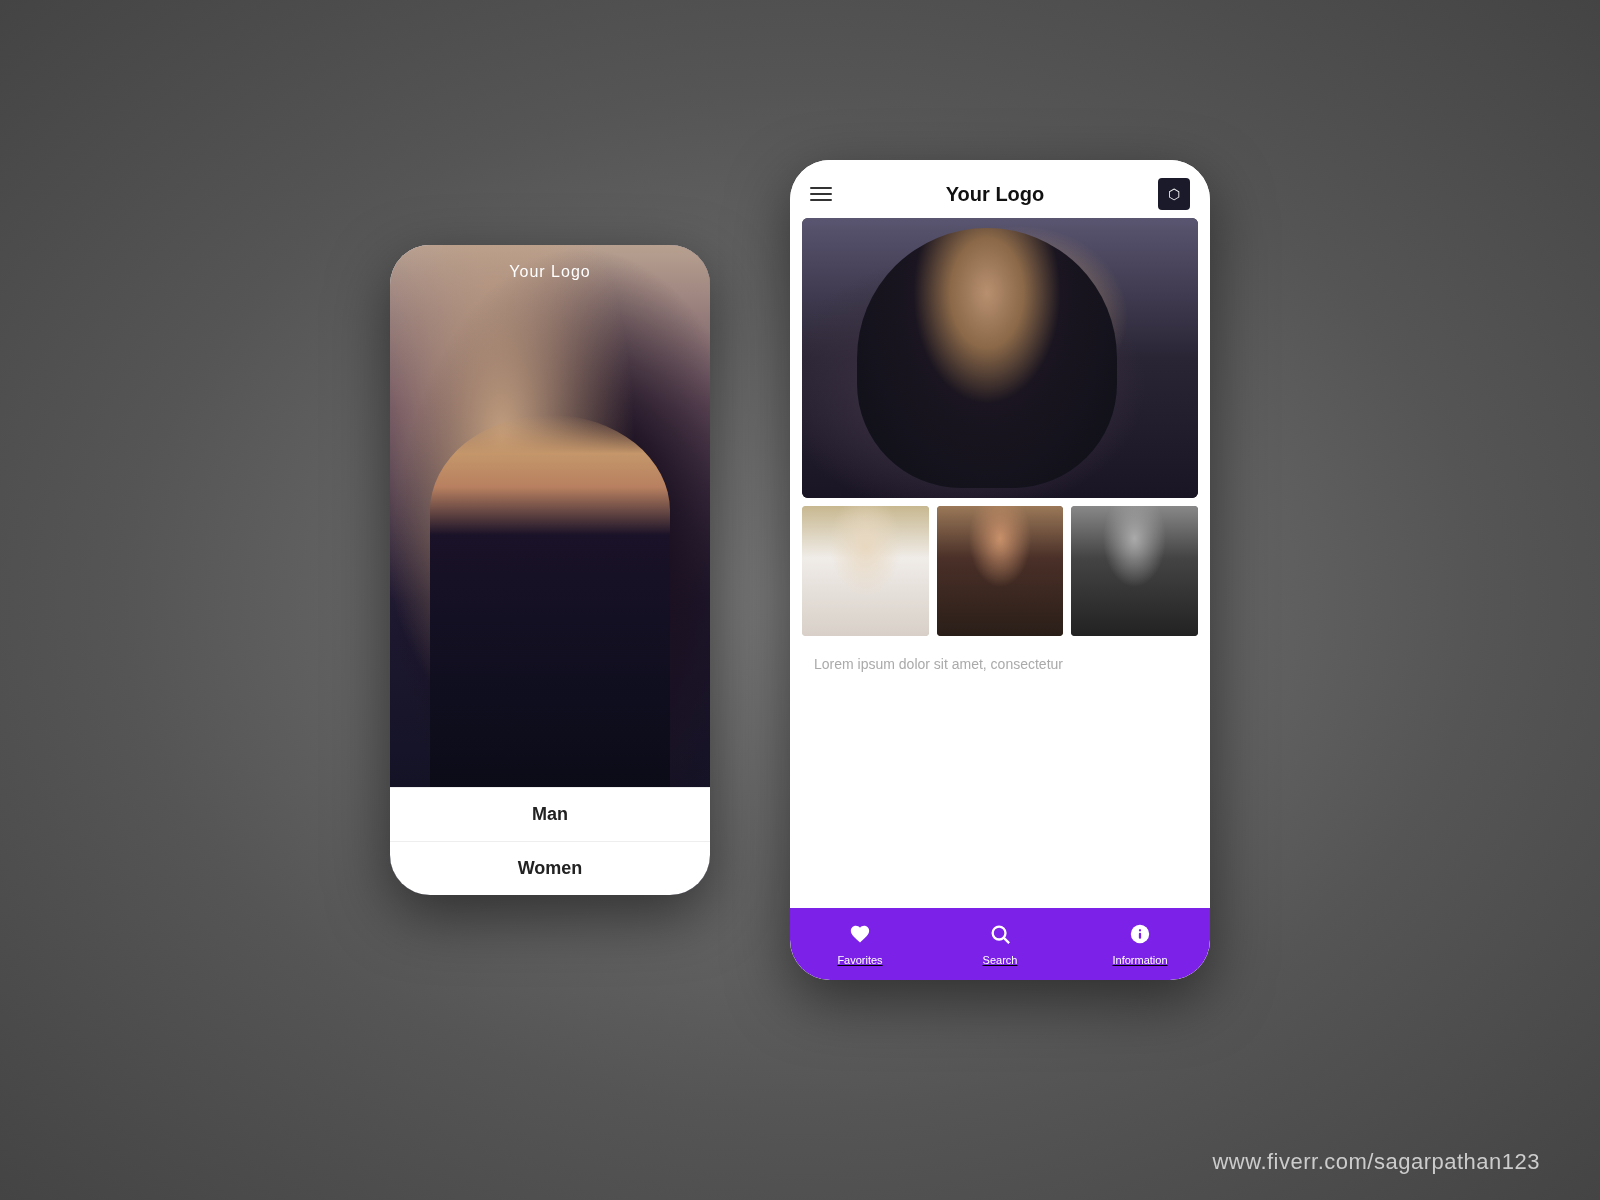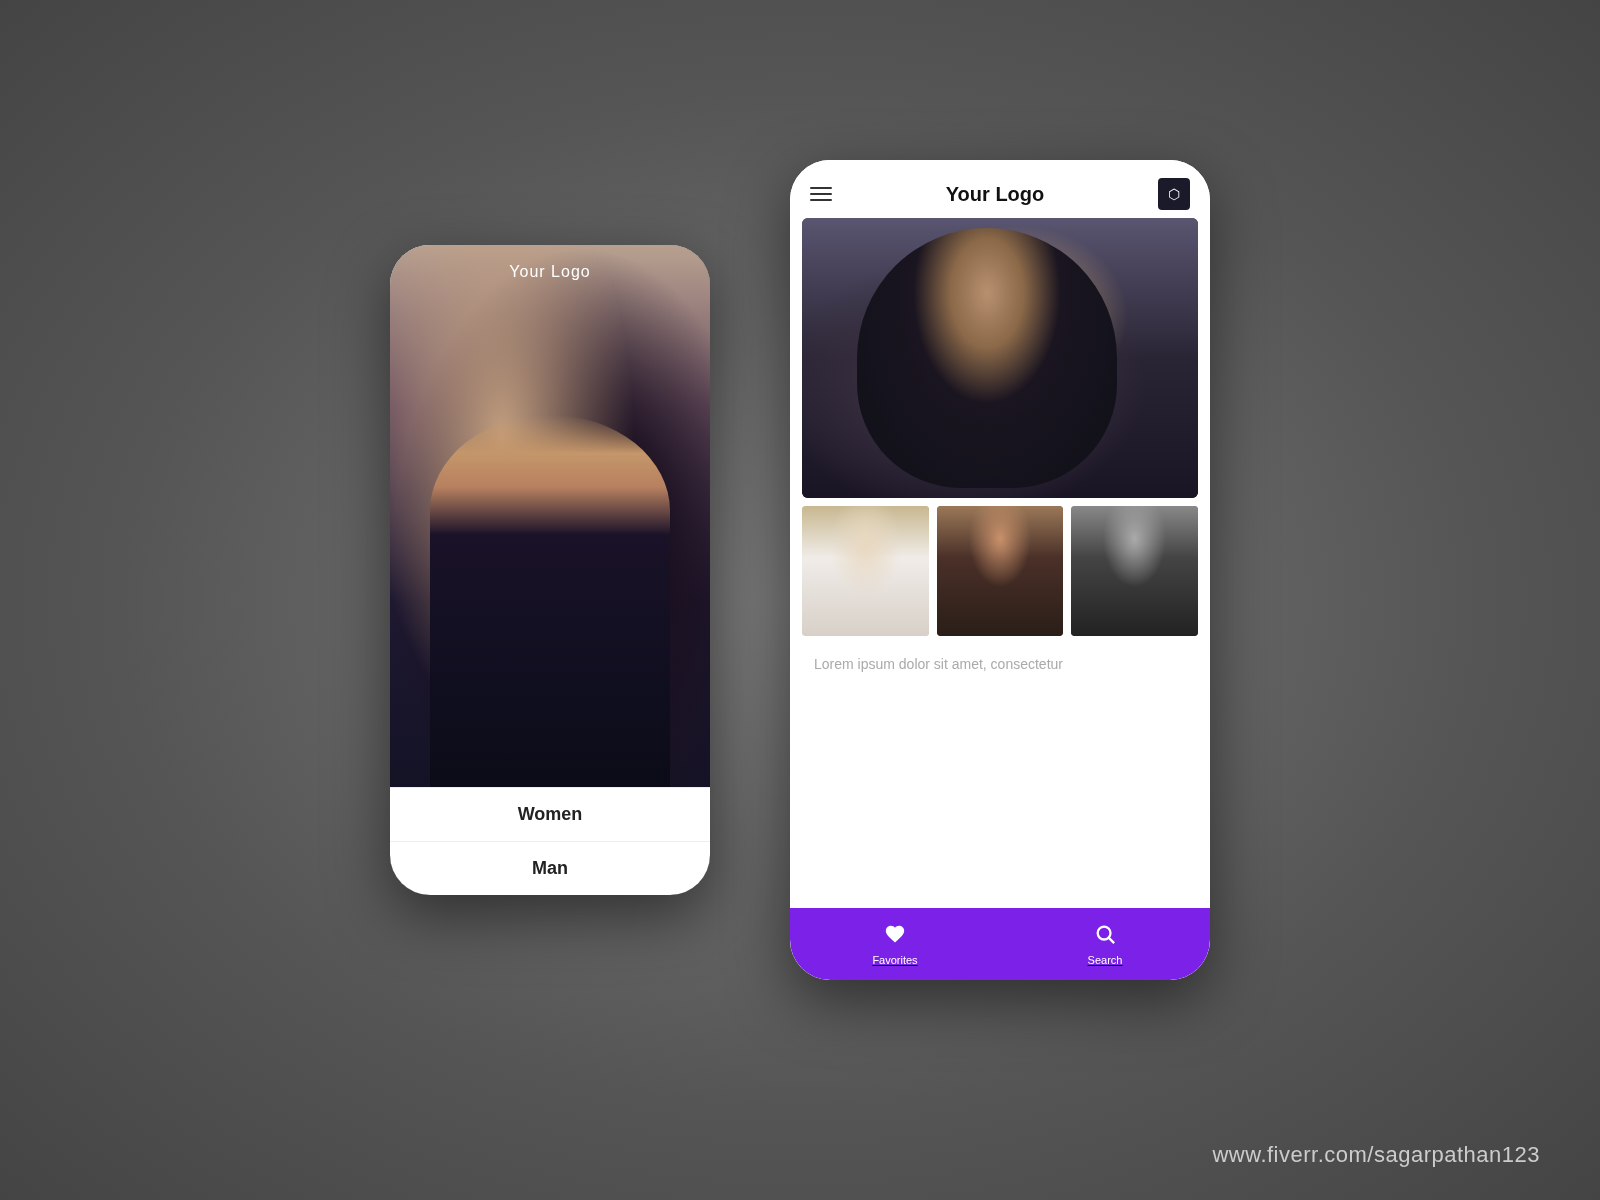--- a/index.html
+++ b/index.html
@@ -301,21 +301,21 @@
 
     .nav-label {
       font-size: 11px;
       color: white;
       font-weight: 500;
     }
 
     
     .watermark {
       position: absolute;
-      bottom: 32px;
+      bottom: 25px;
       right: 60px;
       color: #ccc;
       font-size: 22px;
       font-weight: 300;
       letter-spacing: 0.5px;
       z-index: 2;
     }
 
     
     .heart-svg, .search-svg, .info-svg {
@@ -326,22 +326,22 @@
 </head>
 <body>
 
 <div class="phones-container">
 
   <div class="phone-left">
     <div class="hero-image">
       <div class="logo-overlay">Your Logo</div>
     </div>
     <div class="buttons-area">
+      <button class="phone-btn">Man</button>
       <button class="phone-btn">Women</button>
-      <button class="phone-btn">Man</button>
     </div>
   </div>
 
   <div class="phone-right">
 
     <div class="top-bar">
       <div class="hamburger-icon">
         <span></span>
         <span></span>
         <span></span>
@@ -371,18 +371,29 @@
       </div>
       <div class="nav-item">
         <span class="nav-icon">
           <svg class="search-svg" viewBox="0 0 24 24" fill="none" stroke="white" stroke-width="2.5" xmlns="http://www.w3.org/2000/svg">
             <circle cx="11" cy="11" r="7"></circle>
             <line x1="16.5" y1="16.5" x2="22" y2="22"></line>
           </svg>
         </span>
         <span class="nav-label">Search</span>
       </div>
+      <div class="nav-item">
+        <span class="nav-icon">
+          <svg class="info-svg" viewBox="0 0 24 24" fill="white" xmlns="http://www.w3.org/2000/svg">
+            <circle cx="12" cy="12" r="10"></circle>
+            <line x1="12" y1="8" x2="12" y2="8" stroke="#7c22e8" stroke-width="2.5" stroke-linecap="round"></line>
+            <line x1="12" y1="12" x2="12" y2="16" stroke="#7c22e8" stroke-width="2.5" stroke-linecap="round"></line>
+            <circle cx="12" cy="8" r="1" fill="#7c22e8"></circle>
+          </svg>
+        </span>
+        <span class="nav-label">Information</span>
+      </div>
     </div>
   </div>
 
 </div>
 
 <div class="watermark">www.fiverr.com/sagarpathan123</div>
 
 </body></html>

